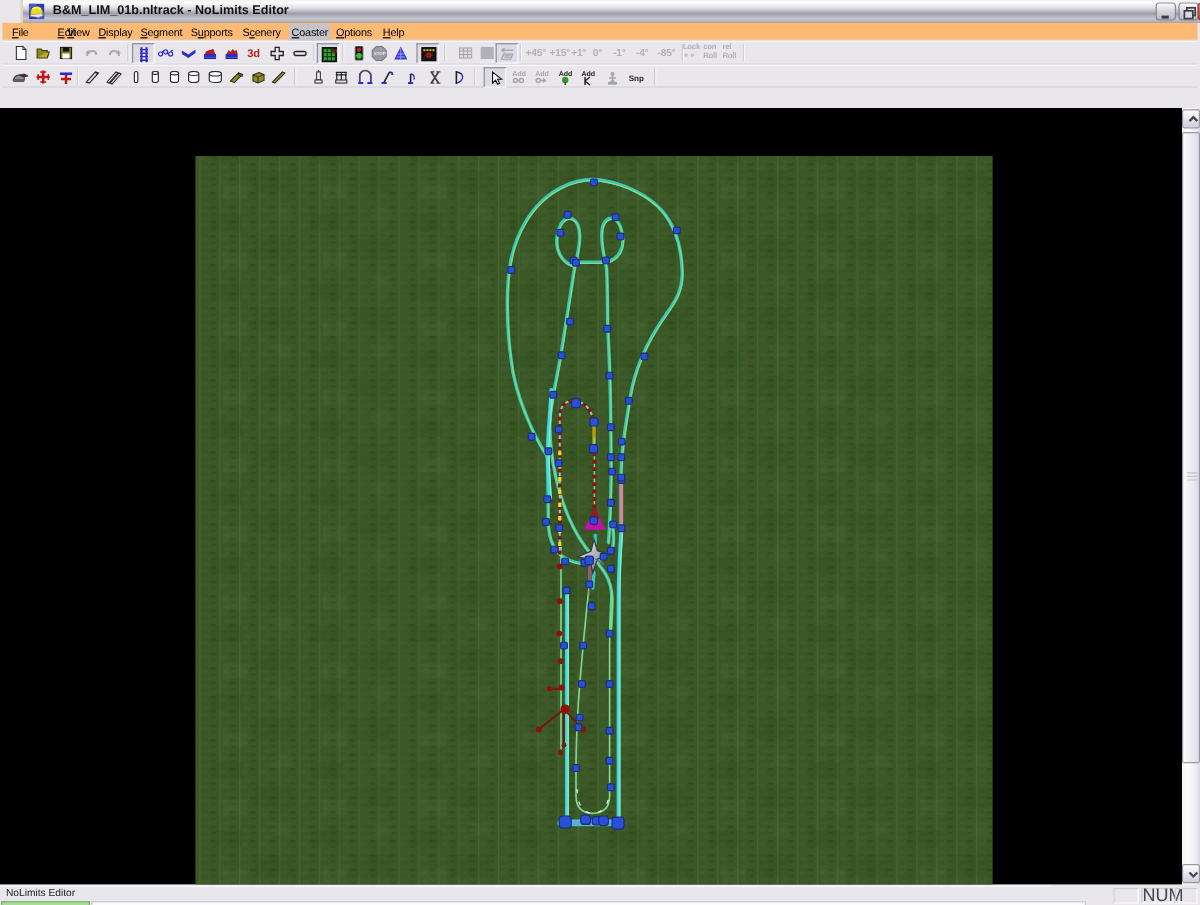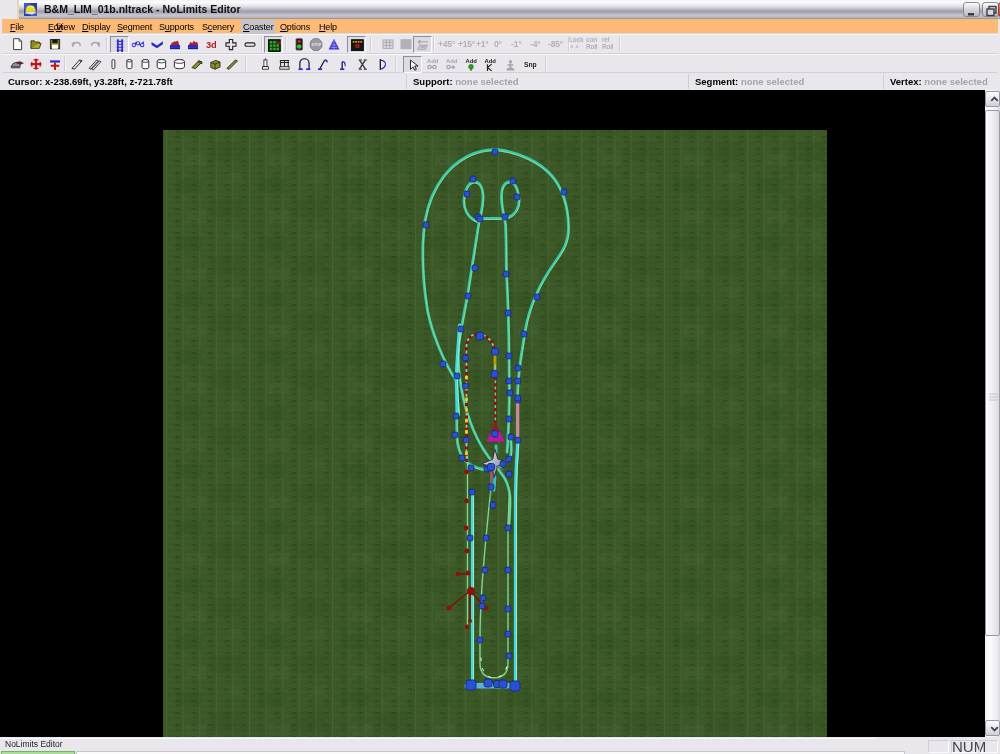--- a/index.html
+++ b/index.html
@@ -420,26 +420,20 @@
           <path d="M8.5,7 v4 M5,9 h7 M8.5,11 l-3,4 M8.5,11 l3,4" stroke="#a5a3ab" stroke-width="1.6"></path>
           <rect x="4" y="13" width="9" height="2.5" fill="#a5a3ab"></rect>
         </svg>
       </div>
  <div class="tbtn" style="left:518px;width:22px">
         <svg width="20" height="17">
           <text x="2" y="11.5" font-size="8" font-weight="bold" fill="#222">Snp</text>
         </svg>
       </div>
  <div class="tsep" style="left:543px"></div>
-</div>
-<div id="infobar">
- <div class="ipanel" style="left:0px;width:400px;border-left:none">Cursor: x-238.69ft, y3.28ft, z-721.78ft</div>
- <div class="ipanel" style="left:404px;width:278px">Support: <span class="gray">none selected</span></div>
- <div class="ipanel" style="left:686px;width:192px">Segment: <span class="gray">none selected</span></div>
- <div class="ipanel" style="left:881px;width:115px">Vertex: <span class="gray">none selected</span></div>
 </div>
 <div id="canvas"><svg width="985" height="647" viewBox="0 90 985 647">
 <defs>
 <pattern id="gr" width="16.6" height="12" patternUnits="userSpaceOnUse">
   <rect width="17" height="12" fill="#3b5726"></rect>
   <rect x="3" y="1" width="6" height="2" fill="#3d5b2a"></rect>
   <rect x="9" y="4" width="5" height="2" fill="#334d21"></rect>
   <rect x="2" y="6" width="5" height="3" fill="#3d5c2b"></rect>
   <rect x="10" y="9" width="4" height="2" fill="#344f22"></rect>
   <rect x="0" y="0" width="1.2" height="12" fill="#4a6c37" opacity="0.6"></rect>

